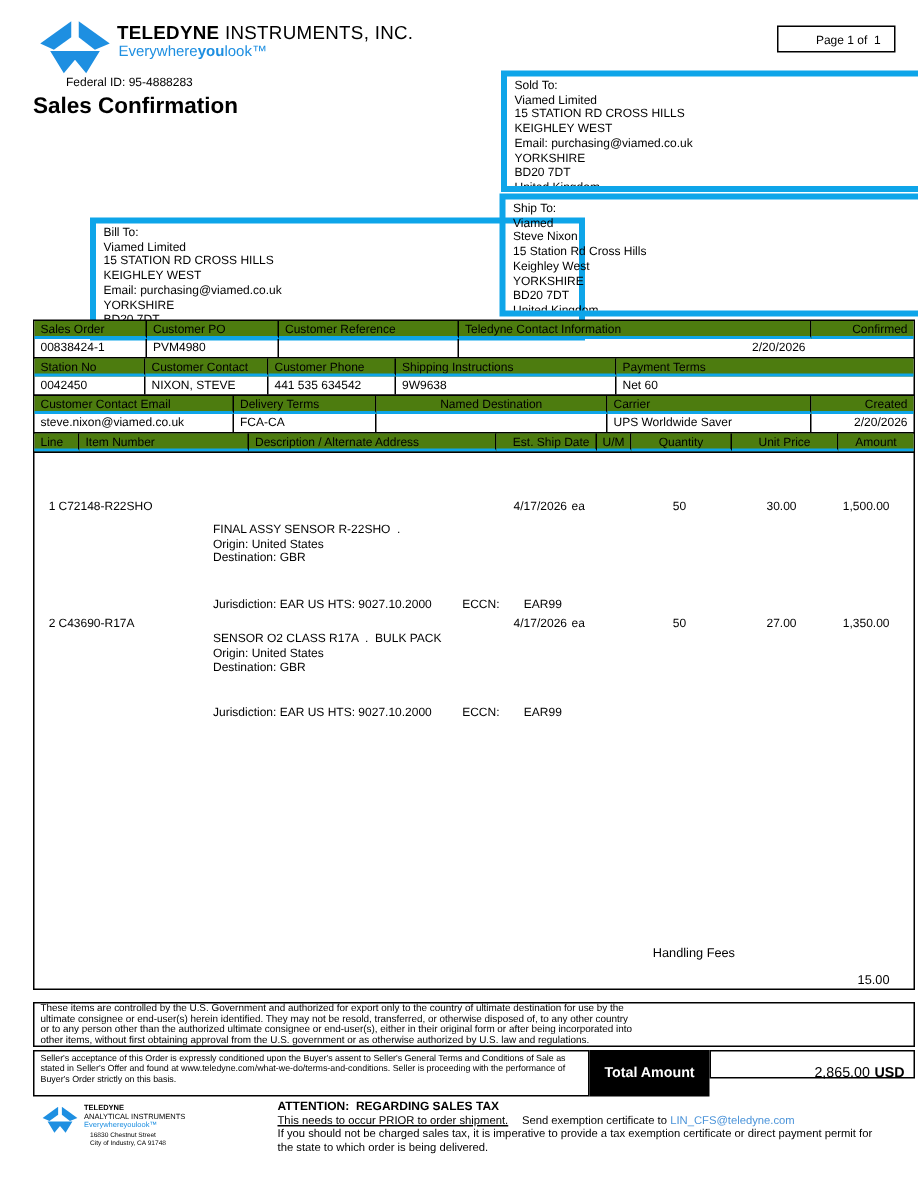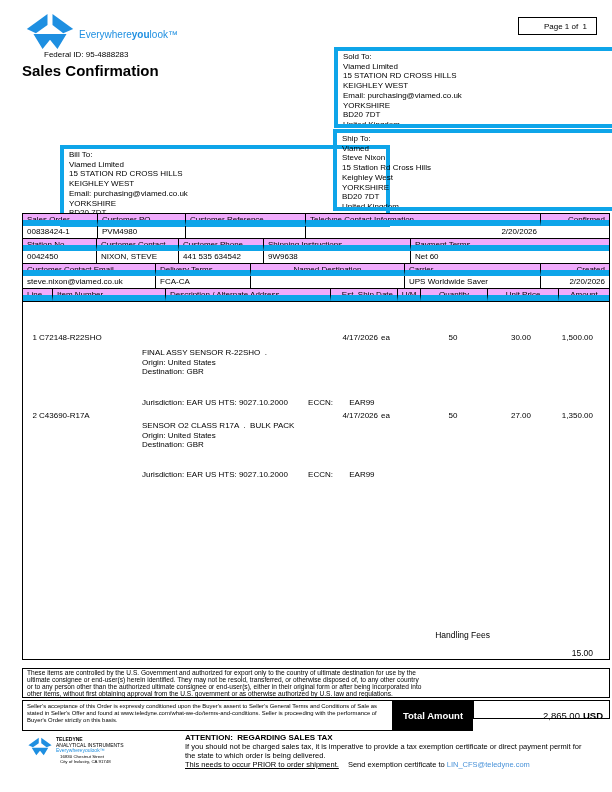--- a/index.html
+++ b/index.html
@@ -24,21 +24,21 @@
   .addr div{white-space:nowrap;}
   .sold-to{left:296px;top:47px;width:310px;height:81px;}
   .bill-to{left:22px;top:145px;width:330px;height:82px;}
   .ship-to{left:295px;top:129px;width:375px;height:82px;}
 
   
   .igrid{position:absolute;left:22px;width:588px;display:grid;border:1px solid #000;box-sizing:border-box;}
   .igrid > div{font-size:8px;line-height:11px;height:12px;padding:0 4px;border-right:1px solid #000;
                overflow:hidden;white-space:nowrap;box-sizing:border-box;}
   .igrid > div.nb{border-right:none;}
-  .hd{background:#f0abfc;border-bottom:6px solid #0ea5e9;}
+  .hd{background:#4d7c0f;border-bottom:2px solid #0ea5e9;}
   .tr{text-align:right;}
   .tc{text-align:center;}
   .g1{top:213px;height:26px;grid-template-columns:75px 88px 120px 235px auto;}
   .g2{top:238px;height:26px;grid-template-columns:74px 82px 85px 147px auto;}
   .g3{top:263px;height:26px;grid-template-columns:133px 95px 154px 136px auto;}
   .g4{top:288px;height:14px;grid-template-columns:30px 113px 165px 67px 23px 67px 71px auto;}
 
   
   .items-box{position:absolute;left:22px;top:301px;width:588px;height:359px;border:1px solid #000;box-sizing:border-box;}
   .item-row{position:absolute;left:0;right:0;height:12px;}
@@ -83,20 +83,21 @@
 </head>
 <body>
 
 <div class="page">
 
   <svg class="logo-svg" width="48" height="37" viewBox="0 0 58 44">
     <polygon points="1,19 26,1 26,14 12,24" fill="#1e8fe1"></polygon>
     <polygon points="32,1 57,19 45,24 32,14" fill="#1e8fe1"></polygon>
     <polygon points="9,25 49,25 38,43 29,32 20,43" fill="#1e8fe1"></polygon>
   </svg>
+  <div class="brand-line1"><b>TELEDYNE</b><span class="pre"> INSTRUMENTS, INC.</span></div>
   <div class="brand-line2"><span>Everywhere</span><span class="bd">you</span><span>look™</span></div>
   <div class="federal-id">Federal ID: 95-4888283</div>
   <div class="page-box"><span class="pre">Page 1 of  1</span></div>
   <div class="doc-title">Sales Confirmation</div>
 
   <div class="addr sold-to">
     <div>Sold To:</div>
     <div>Viamed Limited</div>
     <div>15 STATION RD CROSS HILLS</div>
     <div>KEIGHLEY WEST</div>
@@ -247,21 +248,21 @@
   </svg>
   <div class="f-brand">
     <div class="b1">TELEDYNE</div>
     <div class="b2">ANALYTICAL INSTRUMENTS</div>
     <div class="b3">Everywhereyoulook™</div>
     <div class="b4">16830 Chestnut Street</div>
     <div class="b5">City of Industry, CA 91748</div>
   </div>
   <div class="attn">
     <div class="t pre">ATTENTION:  REGARDING SALES TAX</div>
-    <div>If you should not be charged sales tax, it is imperative to provide a tax exemption certificate or direct payment permit for the state to which order is being delivered.</div>
     <div>
       <span class="u">This needs to occur PRIOR to order shipment.</span>
       <span class="send">Send exemption certificate to</span>
       <span class="mail">LIN_CFS@teledyne.com</span>
     </div>
+    <div>If you should not be charged sales tax, it is imperative to provide a tax exemption certificate or direct payment permit for the state to which order is being delivered.</div>
   </div>
 
 </div>
 
 </body></html>

